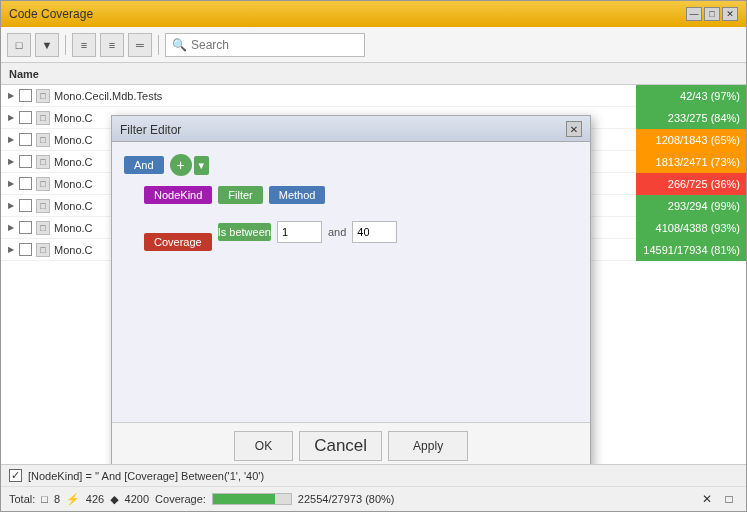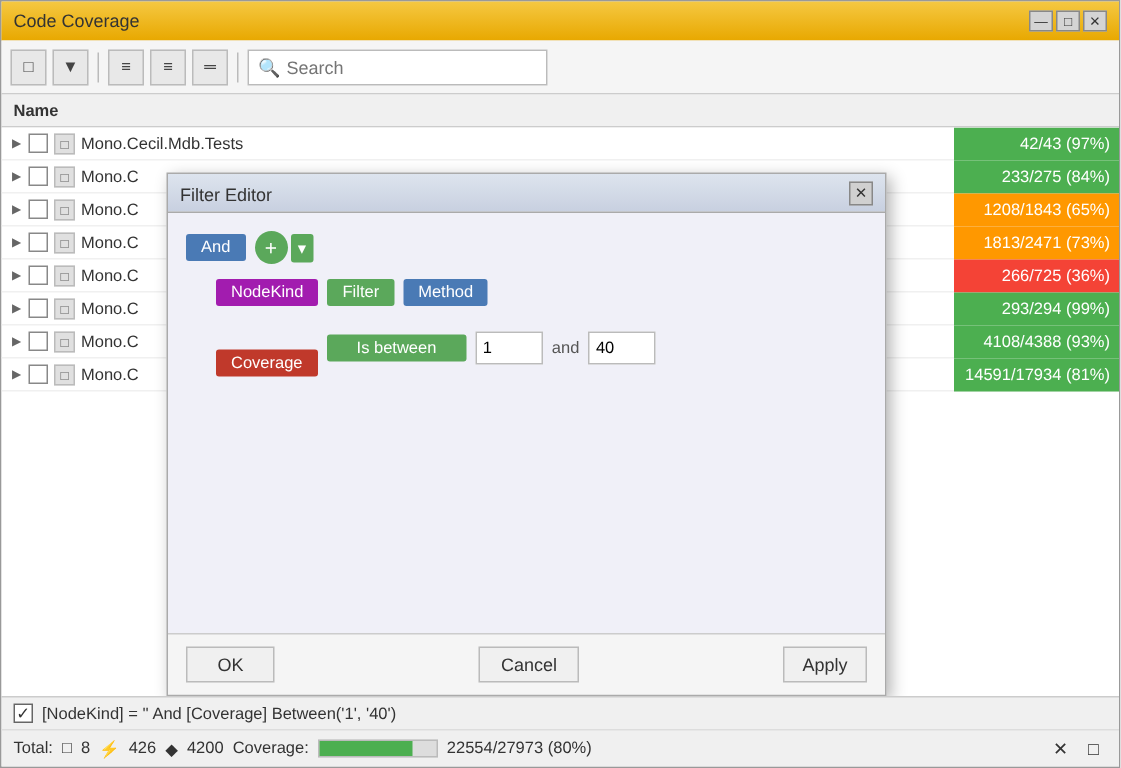--- a/index.html
+++ b/index.html
@@ -388,21 +388,21 @@
       padding: 3px 10px;
       font-size: 11px;
       cursor: pointer;
       border-radius: 2px;
       margin-top: 21px;
     }
     .btn-isbetween {
       background: #5ba85b;
       color: white;
       border: none;
-      padding: 3px 20px;
+      padding: 3px 0;
       font-size: 11px;
       cursor: pointer;
       border-radius: 2px;
     }
     .input-val {
       width: 45px;
       height: 22px;
       border: 1px solid #bbb;
       padding: 2px 4px;
       font-size: 11px;
@@ -412,43 +412,43 @@
       font-size: 11px;
       color: #555;
     }
 
     
     .dialog-footer {
       padding: 8px 12px;
       background: #f5f5f5;
       border-top: 1px solid #ccc;
       display: flex;
-      justify-content: space-between;
+      justify-content: center;
       gap: 6px;
     }
     .btn-ok {
       background: #f0f0f0;
       border: 1px solid #bbb;
       padding: 4px 20px;
       font-size: 12px;
       cursor: pointer;
       color: #333;
     }
     .btn-cancel {
       background: #f0f0f0;
       border: 1px solid #bbb;
       padding: 4px 14px;
-      font-size: 12px;
+      font-size: 17px;
       cursor: pointer;
       color: #333;
     }
     .btn-apply {
       background: #f0f0f0;
       border: 1px solid #bbb;
-      padding: 4px 12px;
+      padding: 4px 24px;
       font-size: 12px;
       cursor: pointer;
       color: #333;
     }
   </style>
 </head>
 <body>
 
 <div class="window">
 

